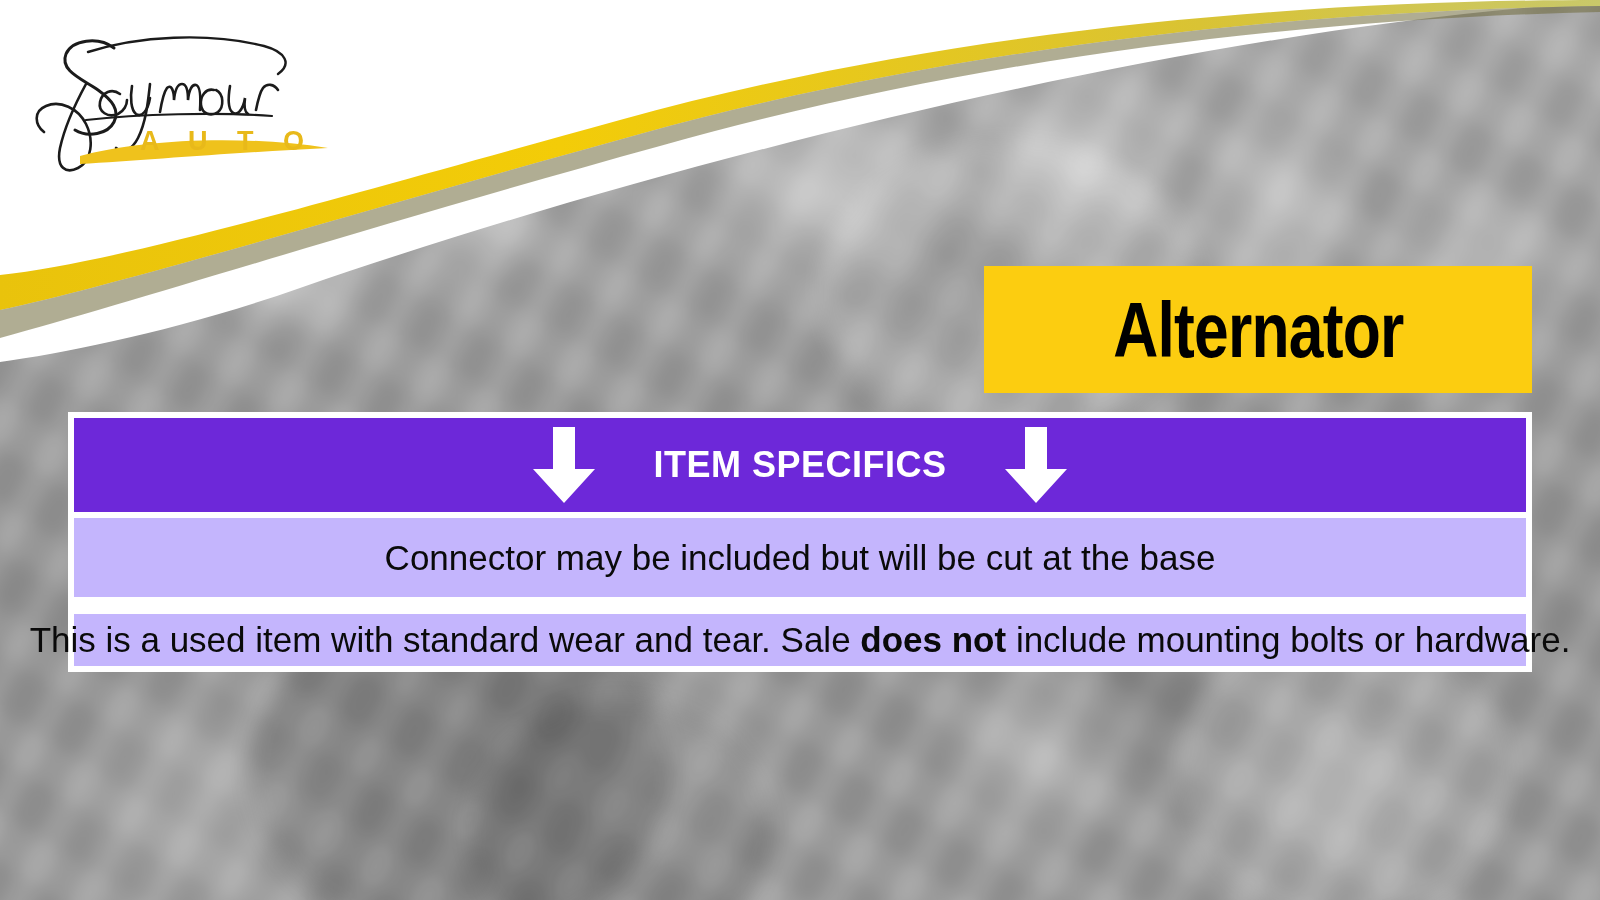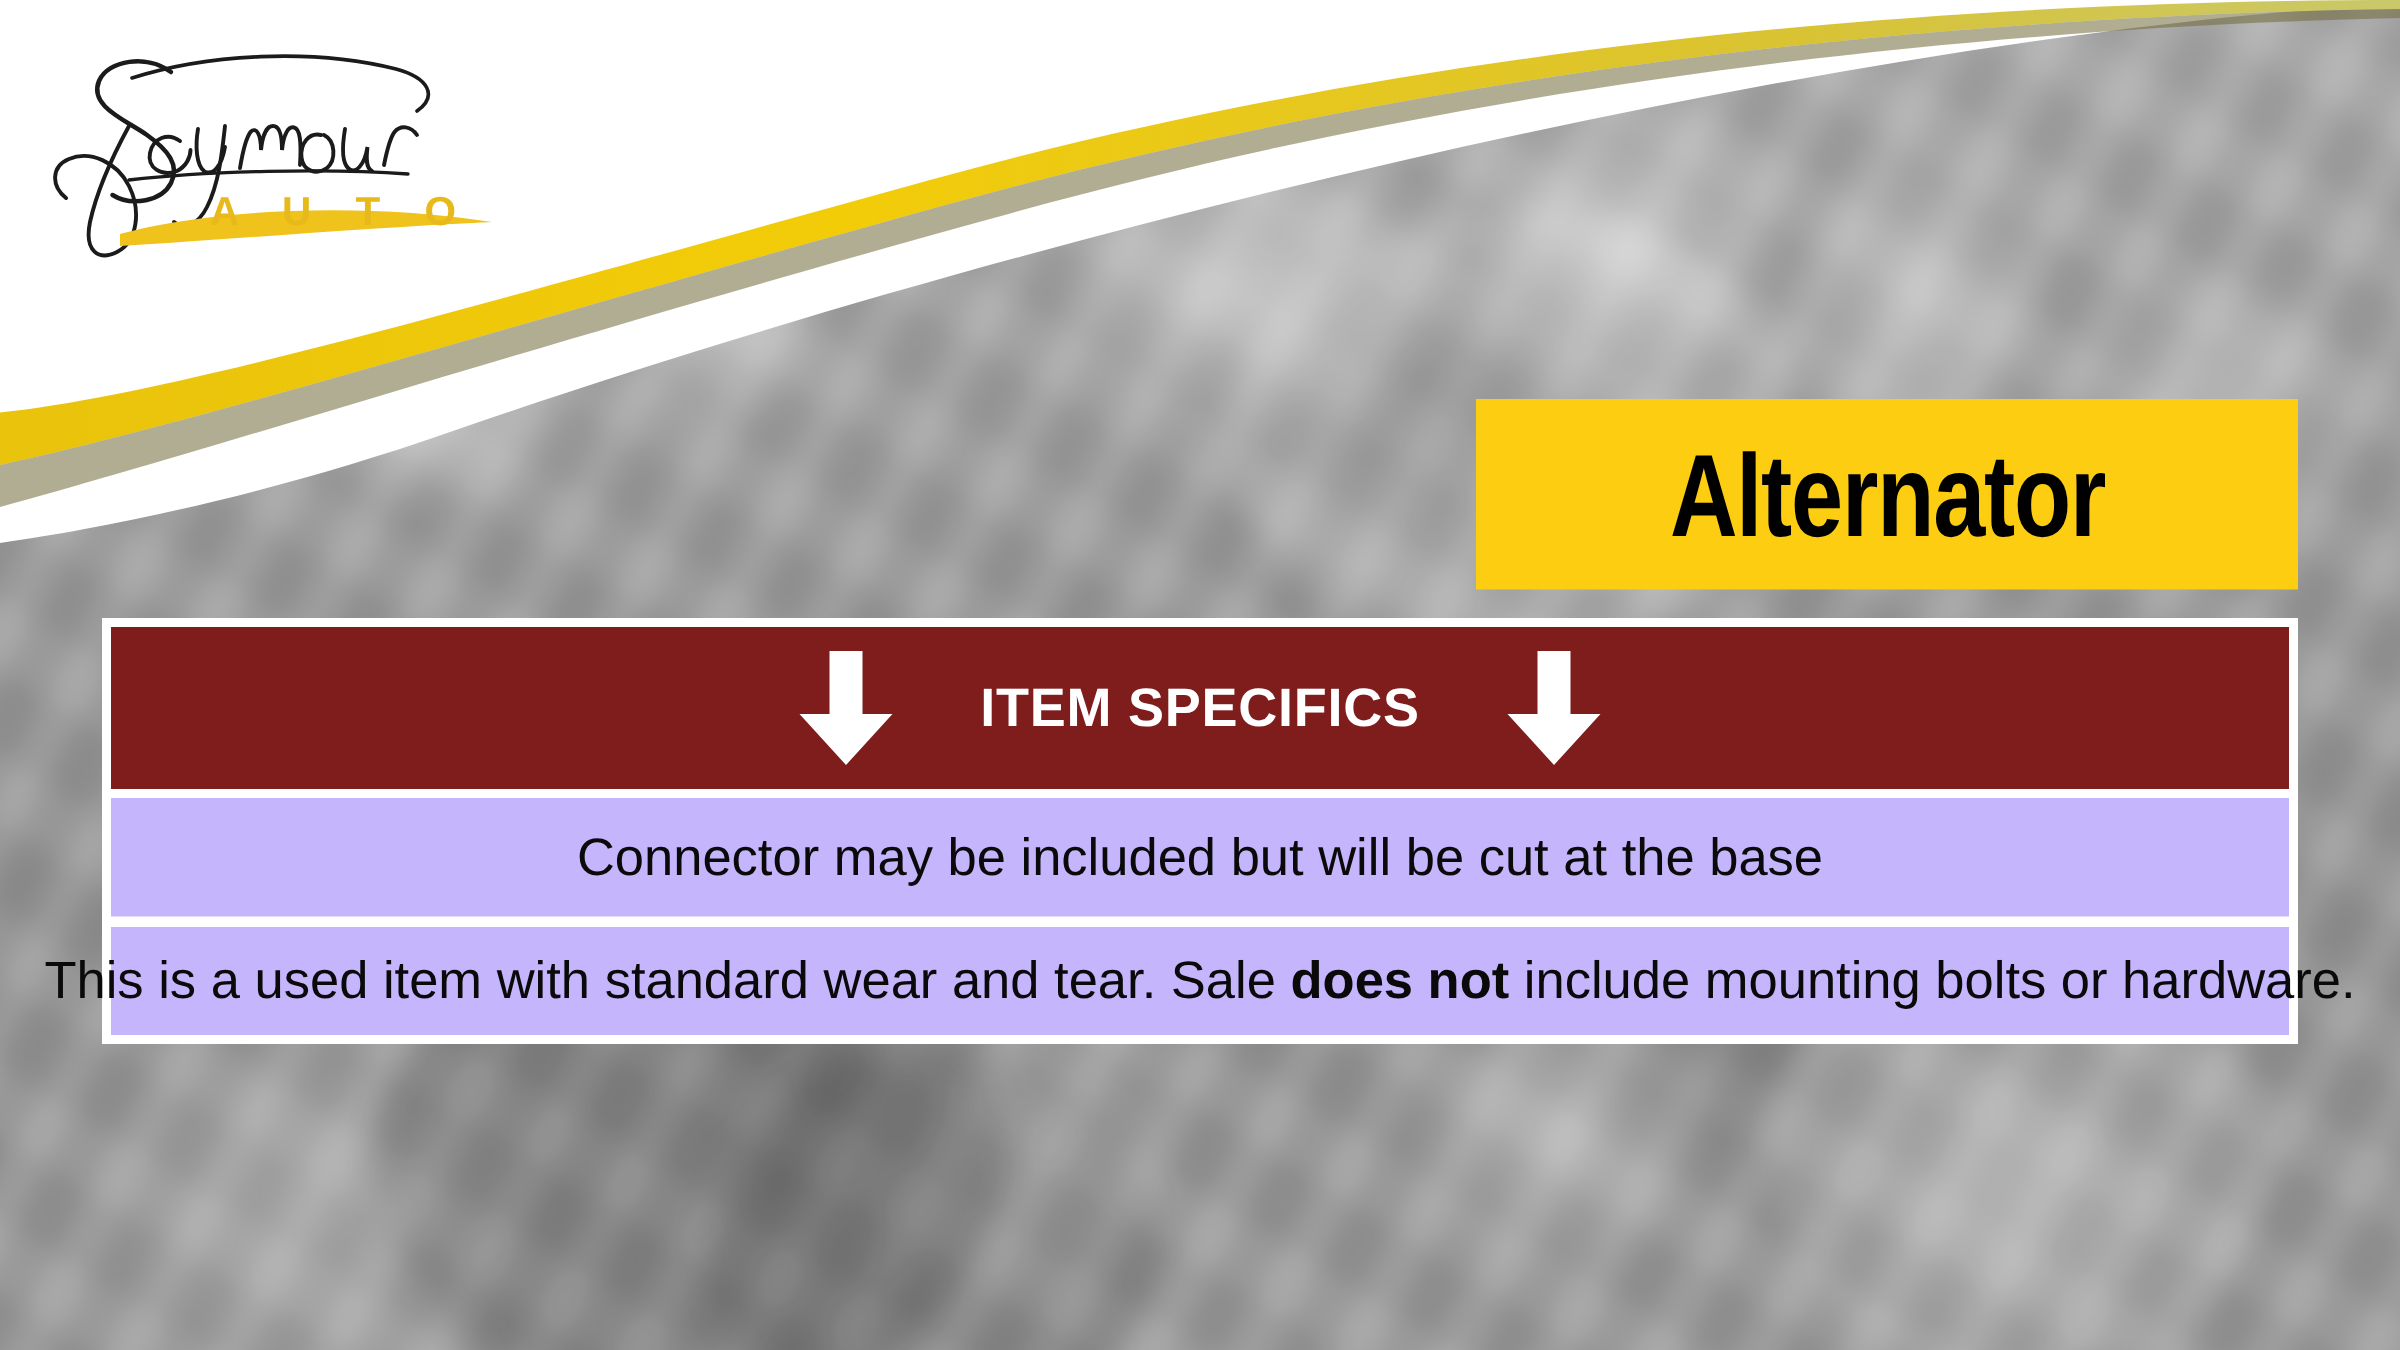--- a/index.html
+++ b/index.html
@@ -114,22 +114,22 @@
   #specs-panel {
     position: absolute;
     left: 68px;
     top: 412px;
     width: 1464px;
     background: #ffffff;
     padding: 6px;
     box-sizing: border-box;
   }
   #specs-header {
-    height: 108px;
-    background: #7f1d1d;
+    height: 94px;
+    background: #6d28d9;
     display: flex;
     align-items: center;
     justify-content: center;
     gap: 56px;
   }
   #specs-header .header-text {
     font-family: "Liberation Sans", sans-serif;
     font-weight: bold;
     font-size: 36px;
     color: #ffffff;
@@ -143,22 +143,22 @@
     display: flex;
     align-items: center;
     box-sizing: border-box;
   }
   #spec-row-1 {
     height: 79px;
     margin-top: 6px;
     justify-content: center;
   }
   #spec-row-2 {
-    height: 72px;
-    margin-top: 7px;
+    height: 52px;
+    margin-top: 17px;
     justify-content: center;
   }
   .spec-text {
     font-family: "Liberation Sans", sans-serif;
     font-size: 35px;
     color: #0a0a0a;
     white-space: nowrap;
   }
   #spec-row-2 .spec-text { font-size: 35px; }
   .bold { font-weight: bold; }

